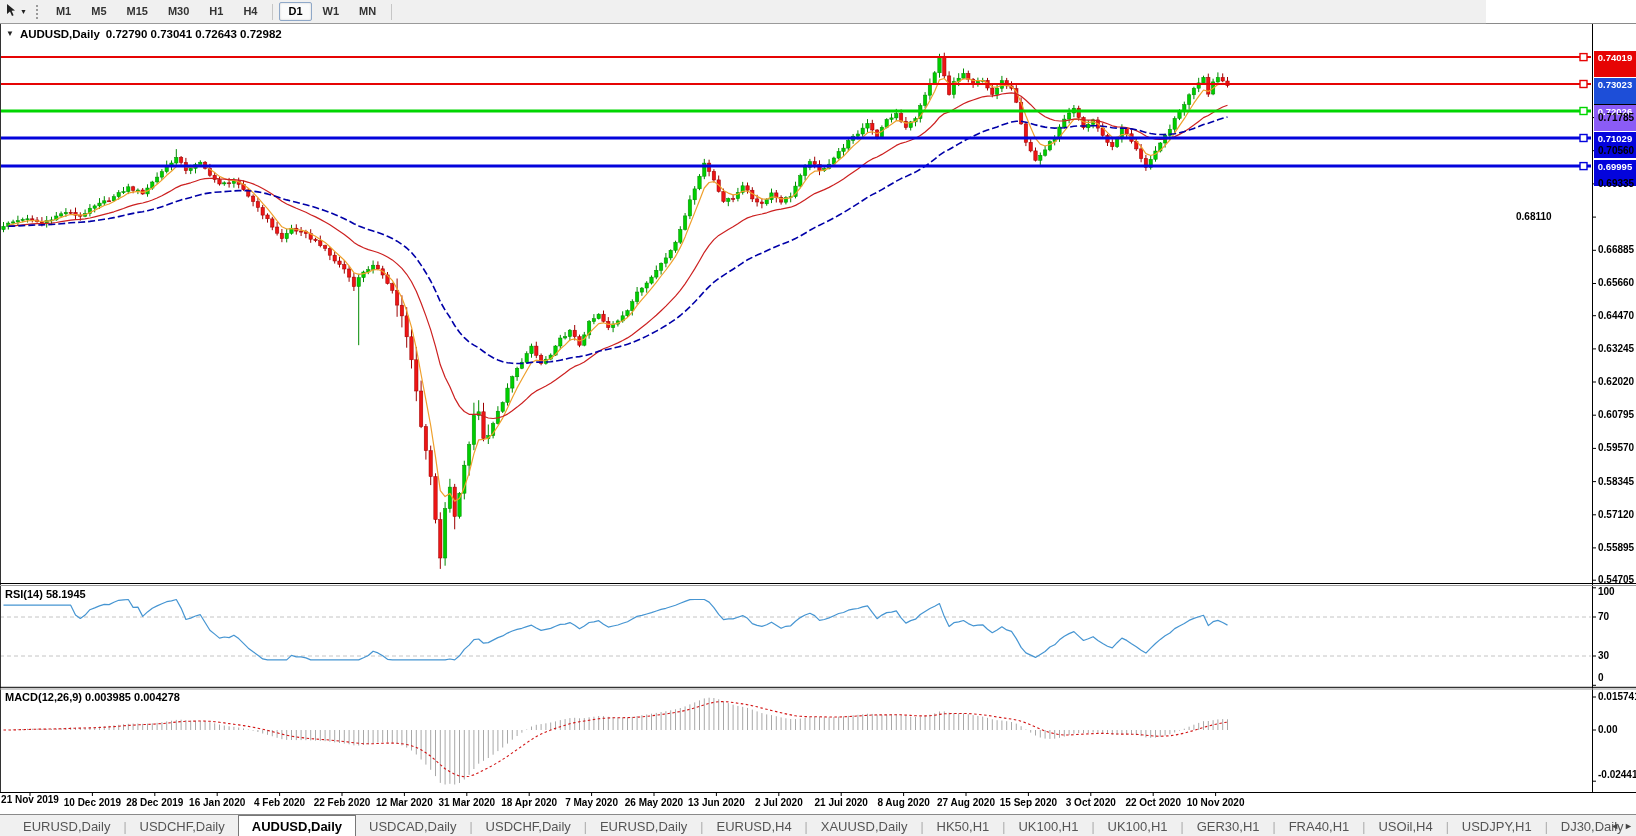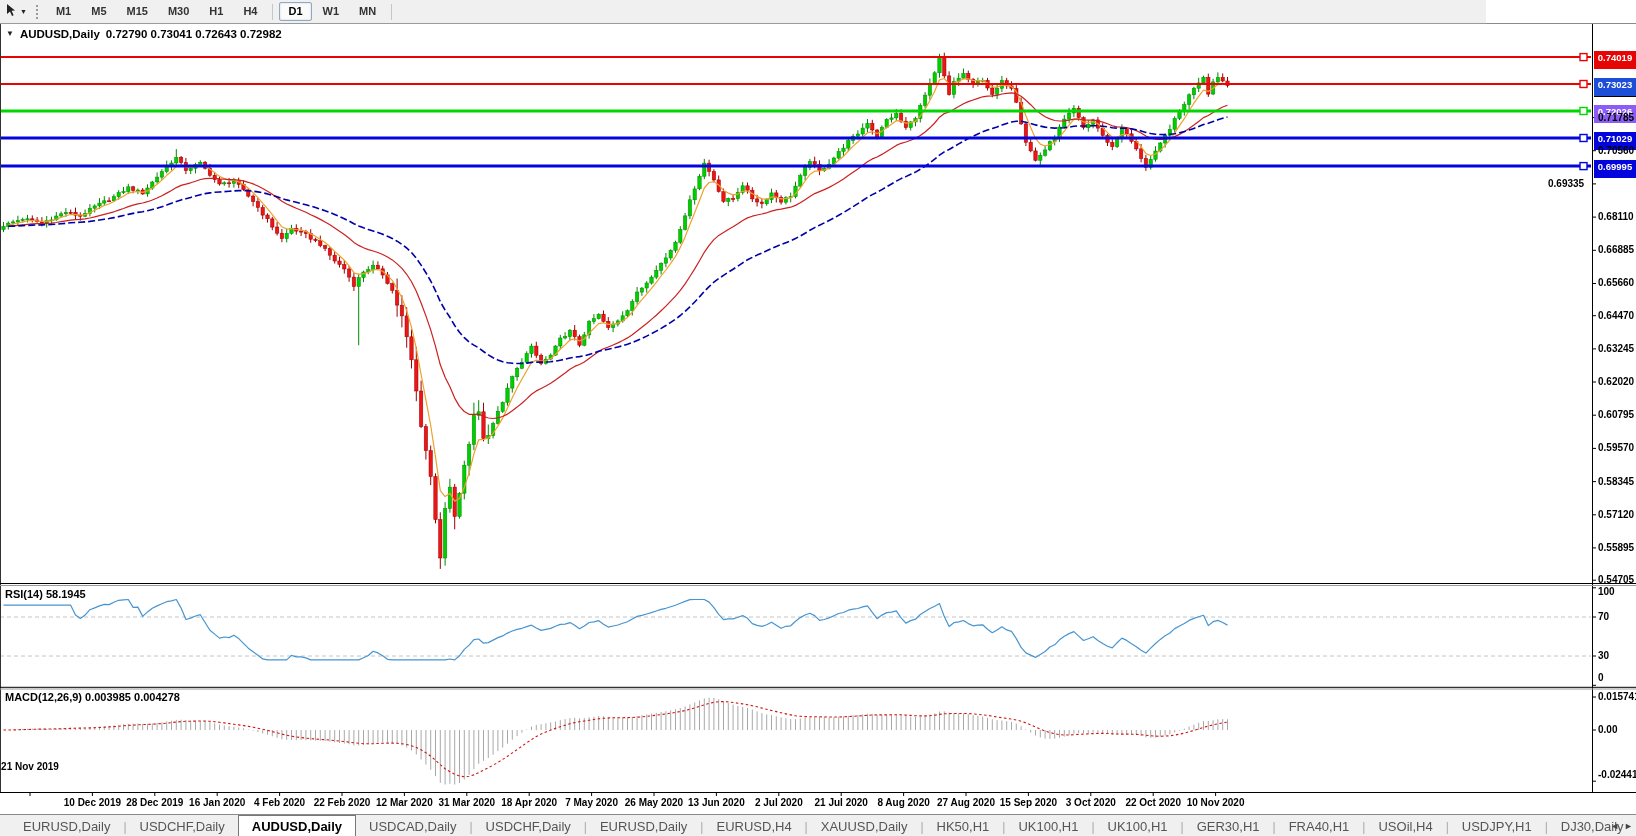--- a/index.html
+++ b/index.html
@@ -15,21 +15,21 @@
   .tfbtn{height:17px;line-height:17px;padding:0 8px;margin:0 1px;font-size:11px;font-weight:700;
          color:#333;border:1px solid transparent;border-radius:2px;}
   .tfbtn.active{background:#fbfbfb;border:1px solid #8fa8c8;box-shadow:inset 0 0 2px #c8c8c8;color:#000;}
   .vsep{width:1px;height:16px;background:#c6c6c6;margin:0 5px;}
   
   .title{position:absolute;left:6px;top:28px;z-index:2;display:flex;align-items:center;gap:6px;
          font-size:11.5px;font-weight:700;color:#000;white-space:nowrap;}
   .title .caret{font-size:8px;}
   .plabel{position:absolute;left:5px;z-index:2;font-size:11px;font-weight:700;color:#000;white-space:nowrap;}
   .tick{position:absolute;z-index:2;font-size:10px;font-weight:700;color:#000;white-space:nowrap;}
-  .tag{position:absolute;z-index:2;width:42px;height:18px;line-height:13px;text-align:center;
+  .tag{position:absolute;z-index:2;width:42px;height:26px;line-height:13px;text-align:center;
        font-size:9.5px;font-weight:700;color:#fff;white-space:nowrap;}
   
   .tabbar{position:absolute;left:0;top:814px;width:1636px;height:22px;background:#f0f0f0;
           border-top:1px solid #8a8a8a;display:flex;align-items:center;z-index:3;overflow:hidden;}
   .tabs{display:flex;align-items:flex-end;height:22px;padding-left:10px;}
   .tab{padding:0 13px;font-size:13px;color:#555;line-height:20px;height:20px;white-space:nowrap;}
   .tab.active{background:#fff;color:#000;font-weight:700;border:1px solid #777;border-bottom:none;
               height:21px;line-height:21px;}
   .tabsep{color:#a8a8a8;font-size:12px;line-height:20px;}
   .tabarrows{position:absolute;right:3px;top:6px;display:flex;gap:5px;font-size:9px;color:#444;z-index:4;}
@@ -953,41 +953,41 @@
 </div>
 
 <div class="tag" style="position: absolute; left: 1594px; top: 78.6542px; background: rgb(0, 0, 0);">0.72982</div>
 <div class="tag" style="position: absolute; left: 1594px; top: 50.5687px; background: rgb(230, 4, 4);">0.74019</div>
 <div class="tag" style="position: absolute; left: 1594px; top: 77.5437px; background: #1d4ed8;">0.73023</div>
 <div class="tag" style="position: absolute; left: 1594px; top: 104.546px; background: #8b5cf6;">0.72026</div>
 <div class="tag" style="position: absolute; left: 1594px; top: 131.548px; background: rgb(4, 4, 220);">0.71029</div>
 <div class="tag" style="position: absolute; left: 1594px; top: 159.552px; background: rgb(4, 4, 220);">0.69995</div>
 <div class="tick" style="position: absolute; left: 1598px; top: 111.573px;">0.71785</div>
 <div class="tick" style="position: absolute; left: 1598px; top: 144.75px;">0.70560</div>
-<div class="tick" style="position: absolute; left: 1548px; top: 177.927px;">0.69335</div>
-<div class="tick" style="position: absolute; left: 1598px; top: 211.104px;">0.68110</div>
+<div class="tick" style="position: absolute; left: 1598px; top: 177.927px;">0.69335</div>
+<div class="tick" style="position: absolute; left: 1516px; top: 211.104px;">0.68110</div>
 <div class="tick" style="position: absolute; left: 1598px; top: 244.281px;">0.66885</div>
 <div class="tick" style="position: absolute; left: 1598px; top: 277.458px;">0.65660</div>
 <div class="tick" style="position: absolute; left: 1598px; top: 309.687px;">0.64470</div>
 <div class="tick" style="position: absolute; left: 1598px; top: 342.865px;">0.63245</div>
 <div class="tick" style="position: absolute; left: 1598px; top: 376.042px;">0.62020</div>
 <div class="tick" style="position: absolute; left: 1598px; top: 409.219px;">0.60795</div>
 <div class="tick" style="position: absolute; left: 1598px; top: 442.396px;">0.59570</div>
 <div class="tick" style="position: absolute; left: 1598px; top: 475.573px;">0.58345</div>
 <div class="tick" style="position: absolute; left: 1598px; top: 508.75px;">0.57120</div>
 <div class="tick" style="position: absolute; left: 1598px; top: 541.927px;">0.55895</div>
 <div class="tick" style="position: absolute; left: 1598px; top: 574.156px;">0.54705</div>
 <div class="tick" style="position: absolute; left: 1598px; top: 586px;">100</div>
 <div class="tick" style="position: absolute; left: 1598px; top: 611px;">70</div>
 <div class="tick" style="position: absolute; left: 1598px; top: 650px;">30</div>
 <div class="tick" style="position: absolute; left: 1598px; top: 671.5px;">0</div>
 <div class="tick" style="position: absolute; left: 1598px; top: 690.991px;">0.015741</div>
 <div class="tick" style="position: absolute; left: 1598px; top: 724px;">0.00</div>
 <div class="tick" style="position: absolute; left: 1598px; top: 769px;">-0.024412</div>
-<div class="tick" style="position: absolute; left: 30px; top: 761px; transform: translateX(-50%); text-align: right;">21 Nov 2019</div>
+<div class="tick" style="position: absolute; left: 30px; top: 794px; transform: translateX(-50%); text-align: right;">21 Nov 2019</div>
 <div class="tick" style="position: absolute; left: 92.4px; top: 797px; transform: translateX(-50%);">10 Dec 2019</div>
 <div class="tick" style="position: absolute; left: 154.8px; top: 797px; transform: translateX(-50%);">28 Dec 2019</div>
 <div class="tick" style="position: absolute; left: 217.2px; top: 797px; transform: translateX(-50%);">16 Jan 2020</div>
 <div class="tick" style="position: absolute; left: 279.6px; top: 797px; transform: translateX(-50%);">4 Feb 2020</div>
 <div class="tick" style="position: absolute; left: 342px; top: 797px; transform: translateX(-50%);">22 Feb 2020</div>
 <div class="tick" style="position: absolute; left: 404.4px; top: 797px; transform: translateX(-50%);">12 Mar 2020</div>
 <div class="tick" style="position: absolute; left: 466.8px; top: 797px; transform: translateX(-50%);">31 Mar 2020</div>
 <div class="tick" style="position: absolute; left: 529.2px; top: 797px; transform: translateX(-50%);">18 Apr 2020</div>
 <div class="tick" style="position: absolute; left: 591.6px; top: 797px; transform: translateX(-50%);">7 May 2020</div>
 <div class="tick" style="position: absolute; left: 654px; top: 797px; transform: translateX(-50%);">26 May 2020</div>

